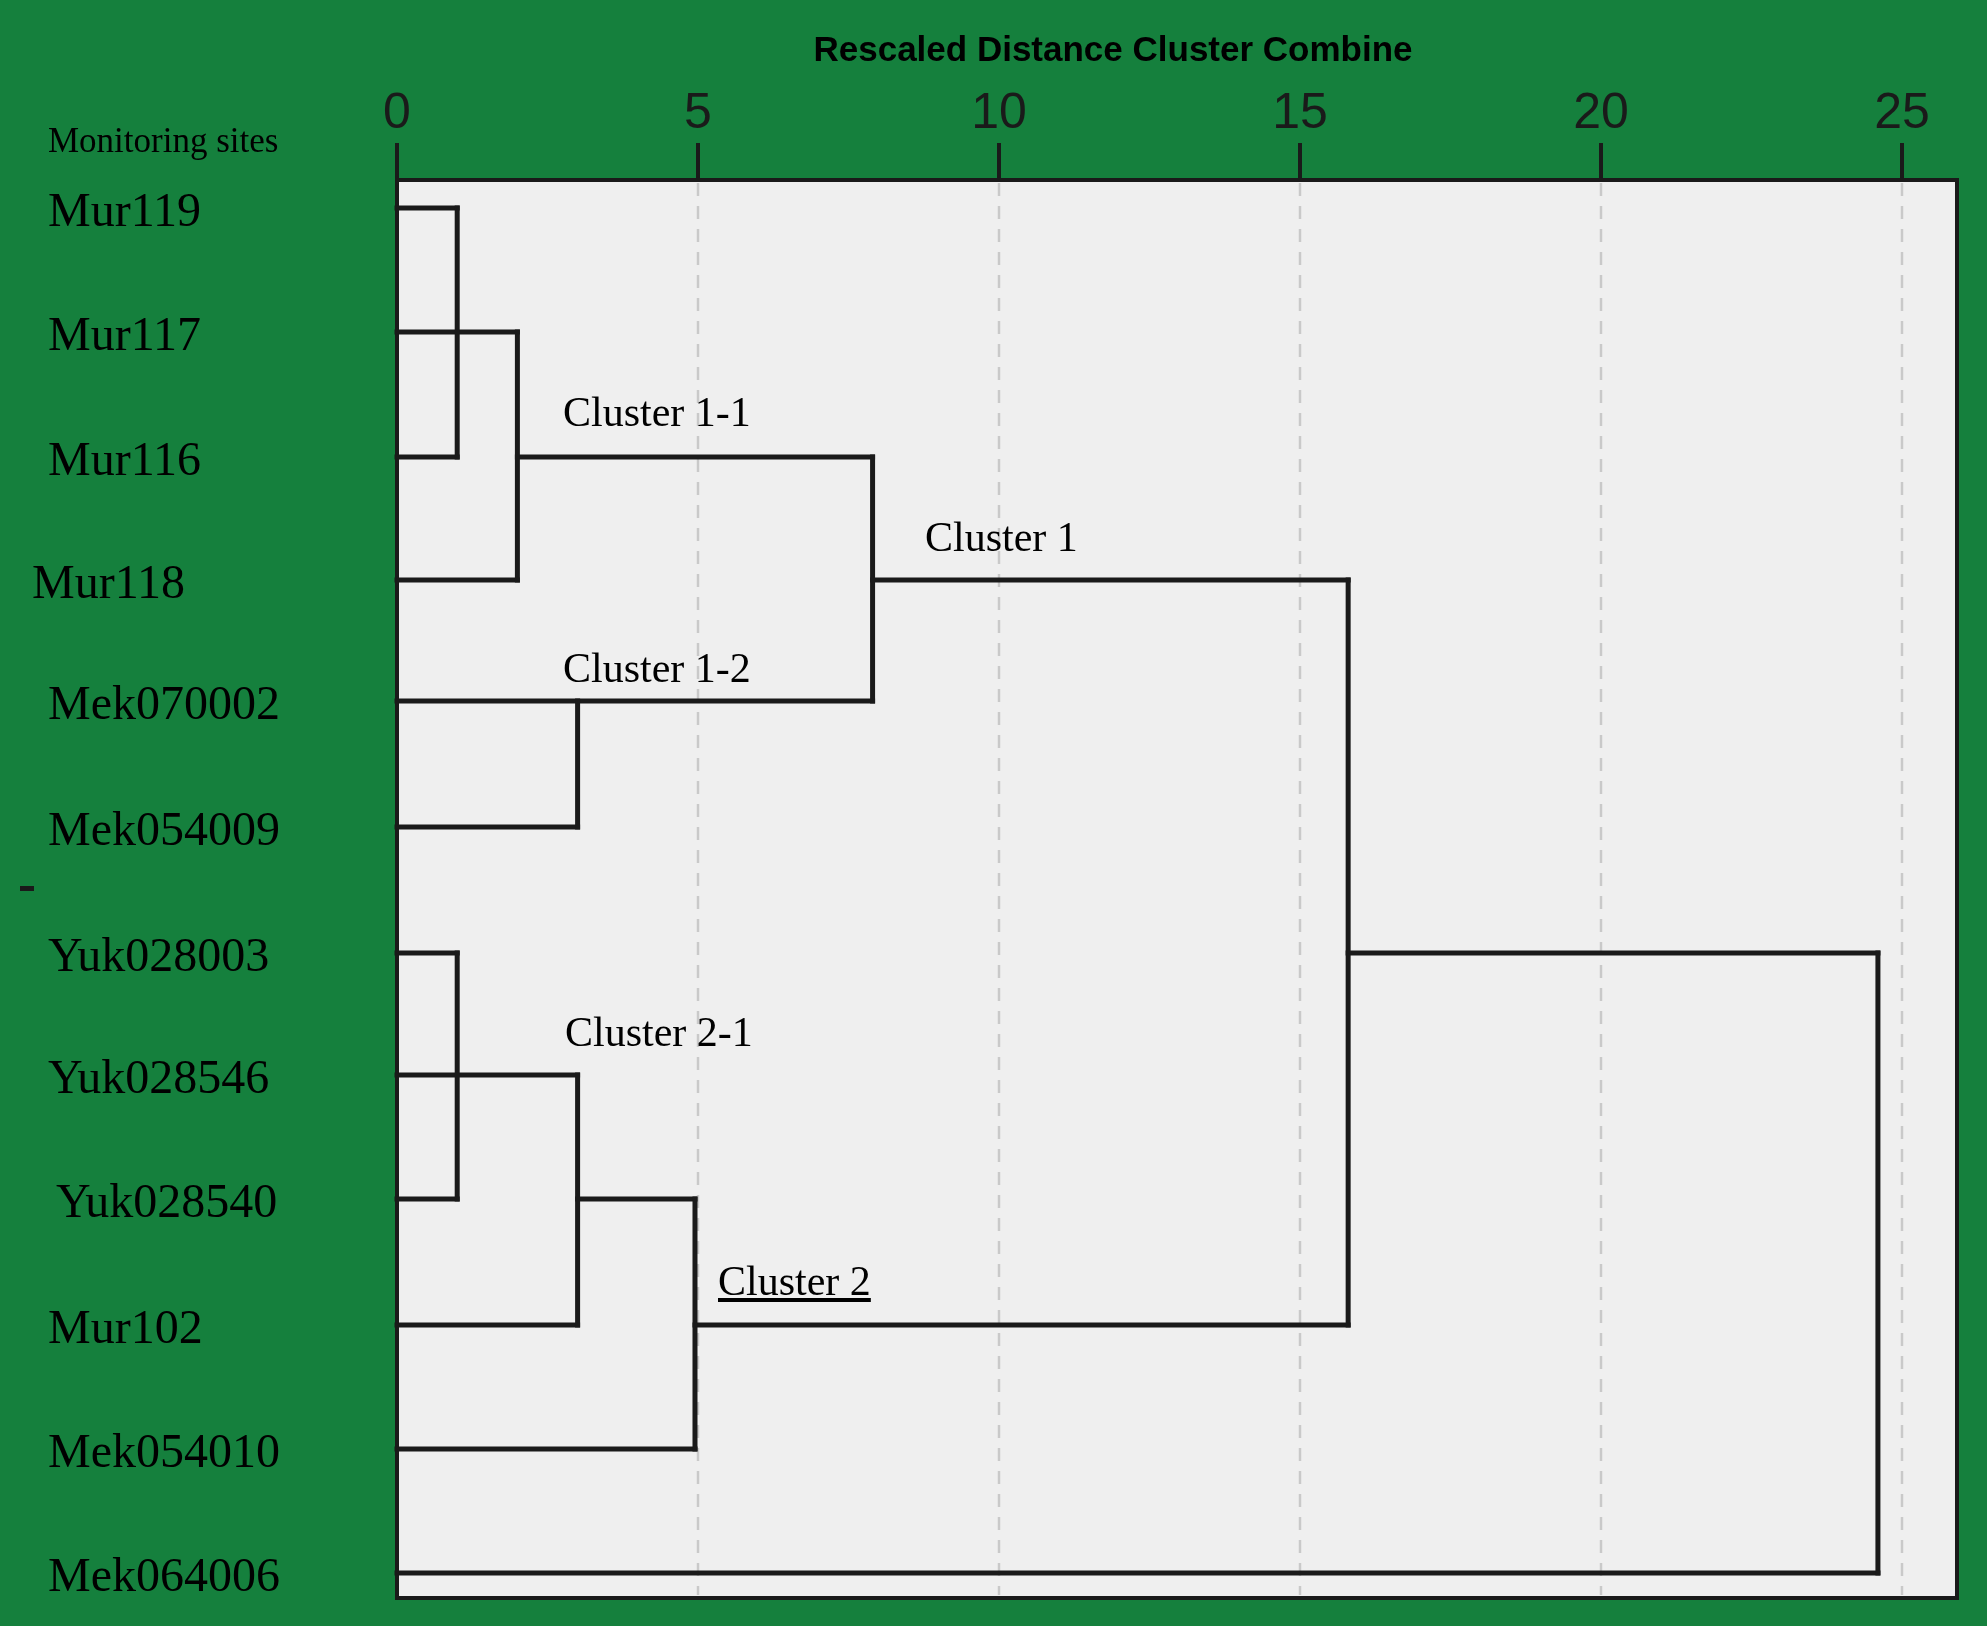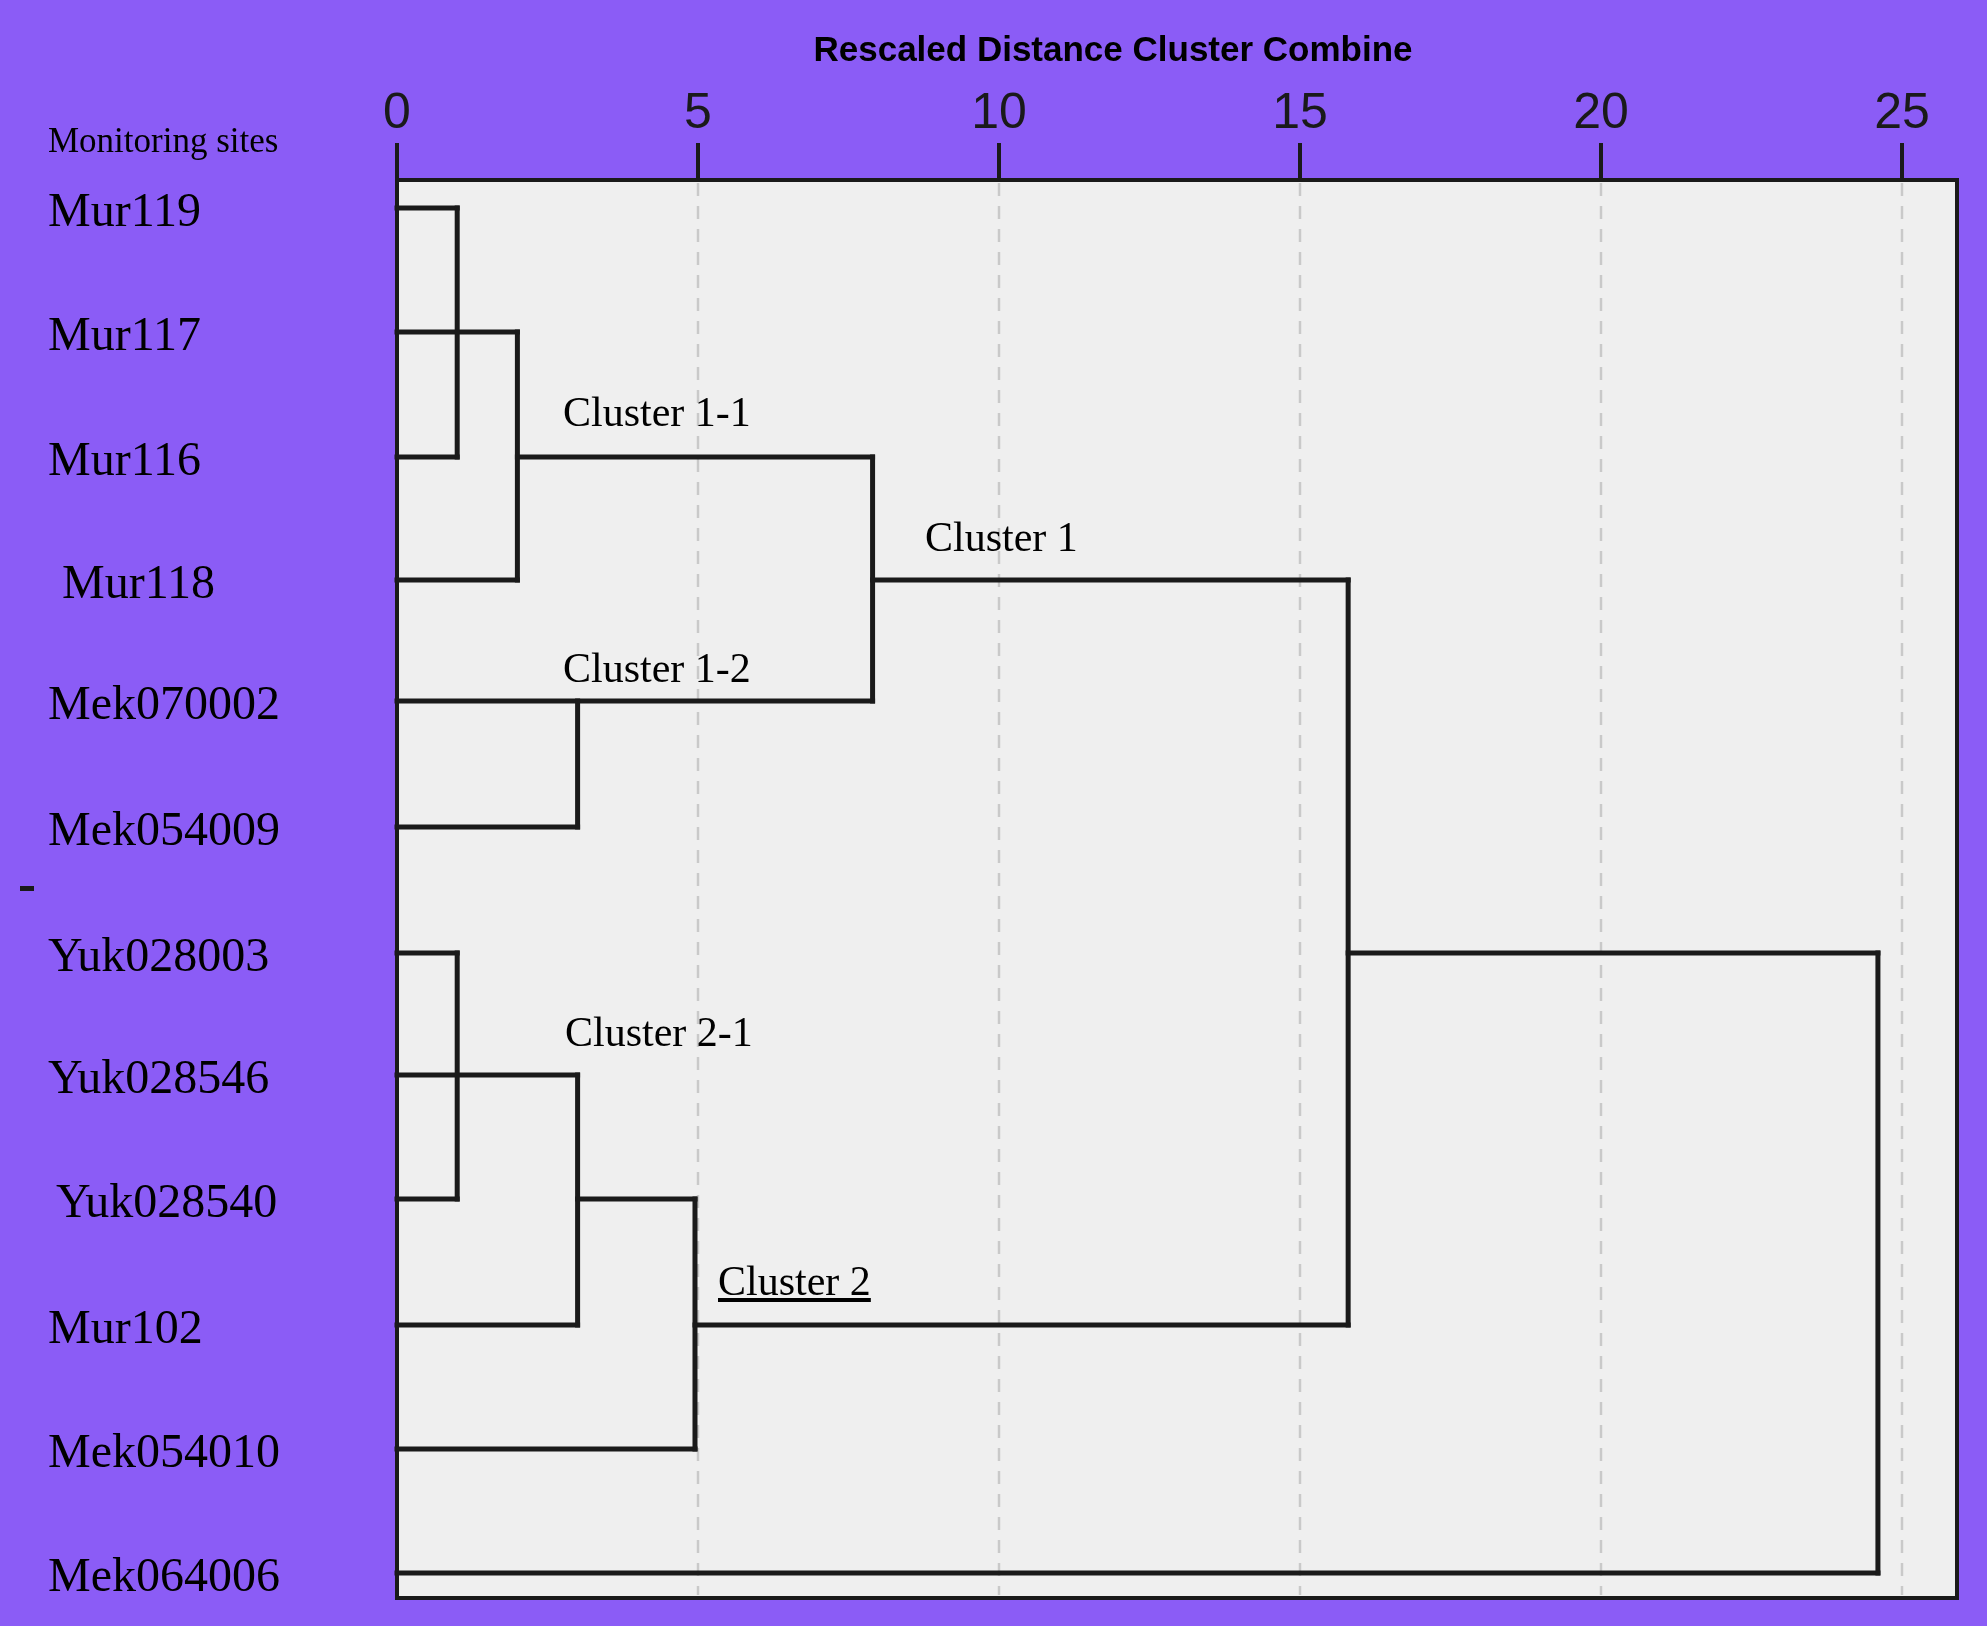--- a/index.html
+++ b/index.html
@@ -1,19 +1,19 @@
 <!DOCTYPE html>
 <html><head>
 <meta charset="utf-8">
 <style>
   html,body{margin:0;padding:0;background:#ffffff;}
   #canvas{
     position:relative;
     width:1987px;height:1626px;
-    background:#8b5cf6;
+    background:#15803d;
     font-family:"Liberation Serif", serif;
     overflow:hidden;
   }
   #dendro-svg{position:absolute;left:0;top:0;}
   .abs{position:absolute;white-space:nowrap;color:#000;}
   .title{
     font-family:"Liberation Sans", sans-serif;
     font-weight:bold;font-size:35px;line-height:37px;
     transform:translateX(-50%);
   }
@@ -81,21 +81,21 @@
       <div class="abs tick-label" style="left: 698px; top: 85px;">5</div>
       <div class="abs tick-label" style="left: 999px; top: 85px;">10</div>
       <div class="abs tick-label" style="left: 1300px; top: 85px;">15</div>
       <div class="abs tick-label" style="left: 1601px; top: 85px;">20</div>
       <div class="abs tick-label" style="left: 1902px; top: 85px;">25</div>
     </div>
   <div id="site-labels">
       <div class="abs site-label" style="left: 48px; top: 184px;">Mur119</div>
       <div class="abs site-label" style="left: 48px; top: 308px;">Mur117</div>
       <div class="abs site-label" style="left: 48px; top: 433px; text-align: center;">Mur116</div>
-      <div class="abs site-label" style="left: 62px; top: 556px;">Mur118</div>
+      <div class="abs site-label" style="left: 32px; top: 556px;">Mur118</div>
       <div class="abs site-label" style="left: 48px; top: 677px;">Mek070002</div>
       <div class="abs site-label" style="left: 48px; top: 803px;">Mek054009</div>
       <div class="abs site-label" style="left: 48px; top: 929px;">Yuk028003</div>
       <div class="abs site-label" style="left: 48px; top: 1051px;">Yuk028546</div>
       <div class="abs site-label" style="left: 56px; top: 1175px;">Yuk028540</div>
       <div class="abs site-label" style="left: 48px; top: 1301px;">Mur102</div>
       <div class="abs site-label" style="left: 48px; top: 1425px;">Mek054010</div>
       <div class="abs site-label" style="left: 48px; top: 1549px;">Mek064006</div>
     </div>
   <div id="cluster-labels">

